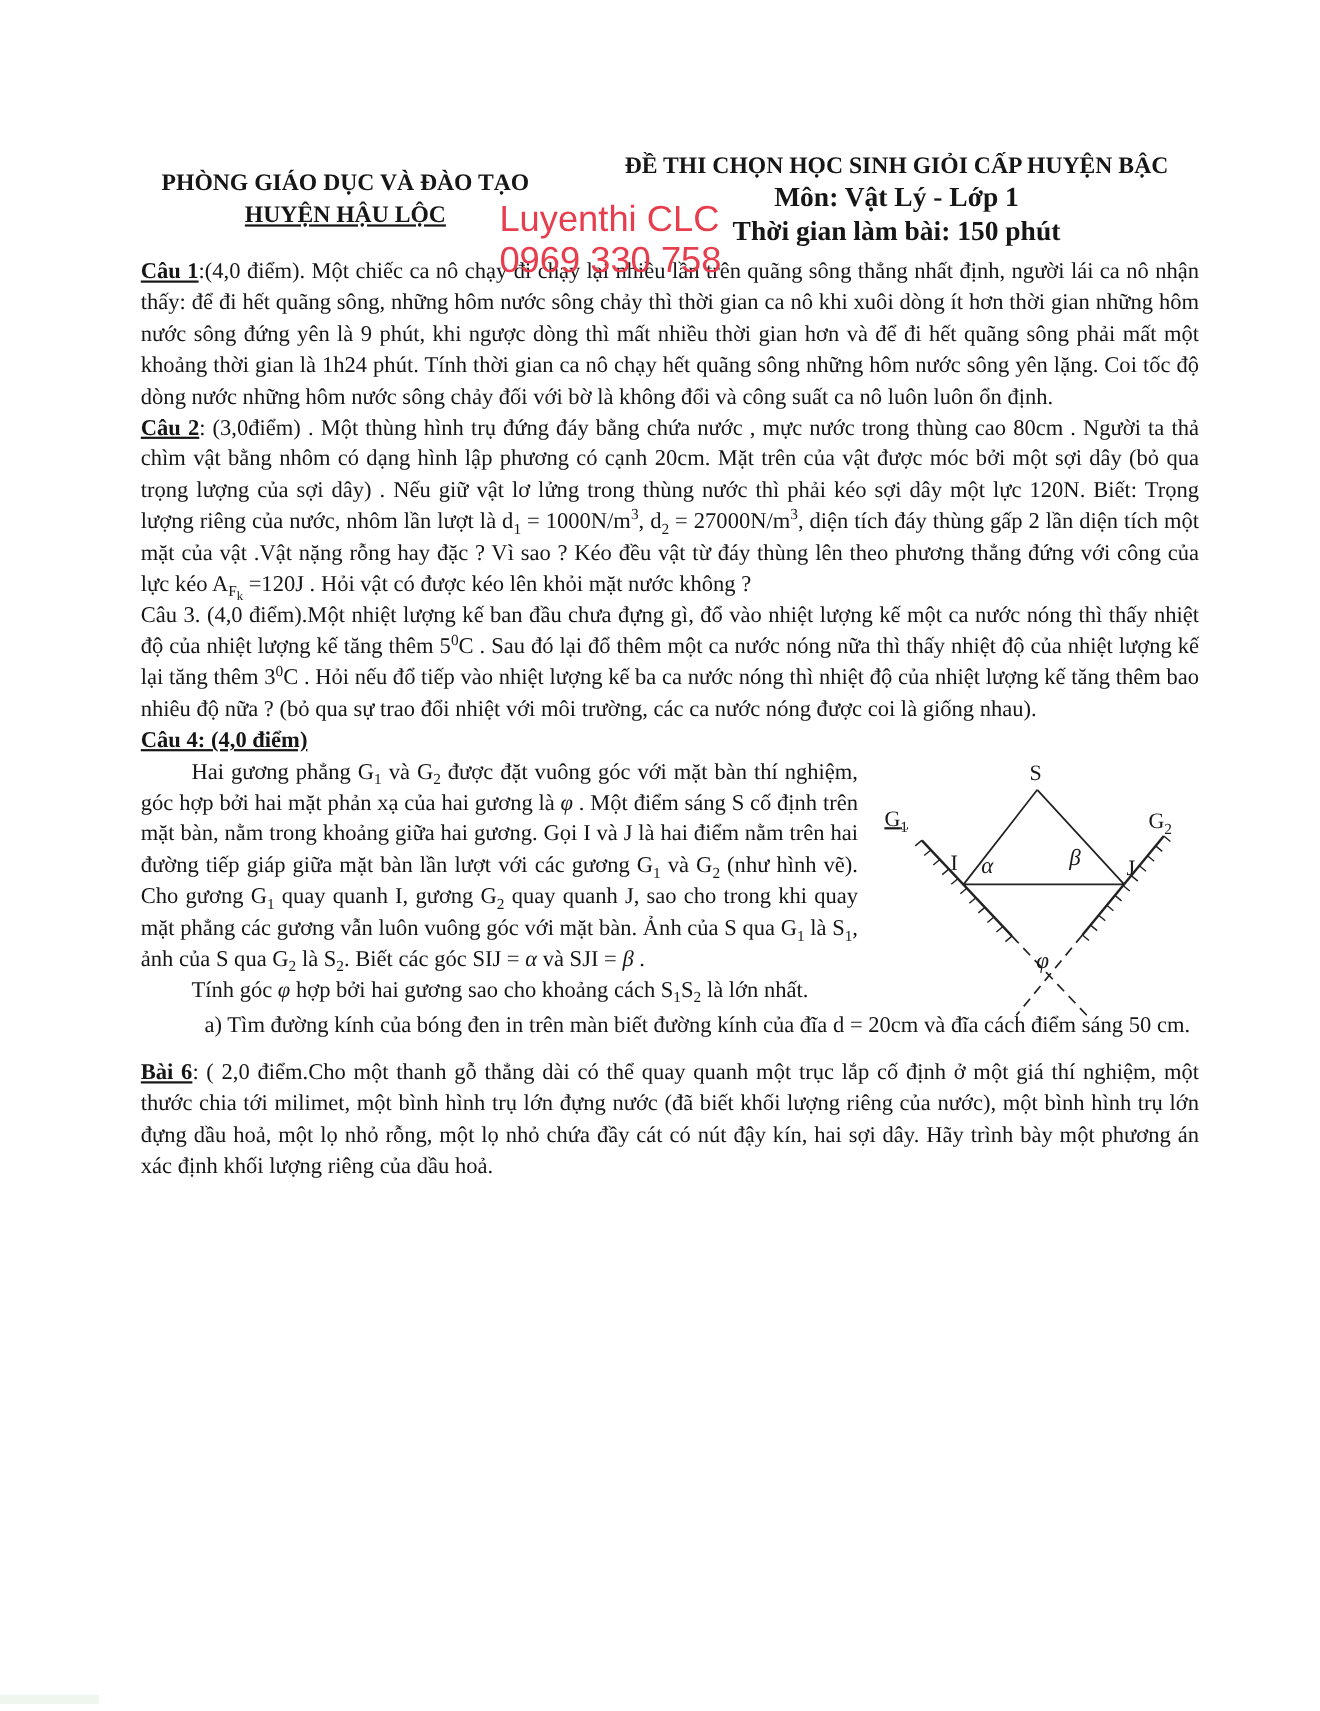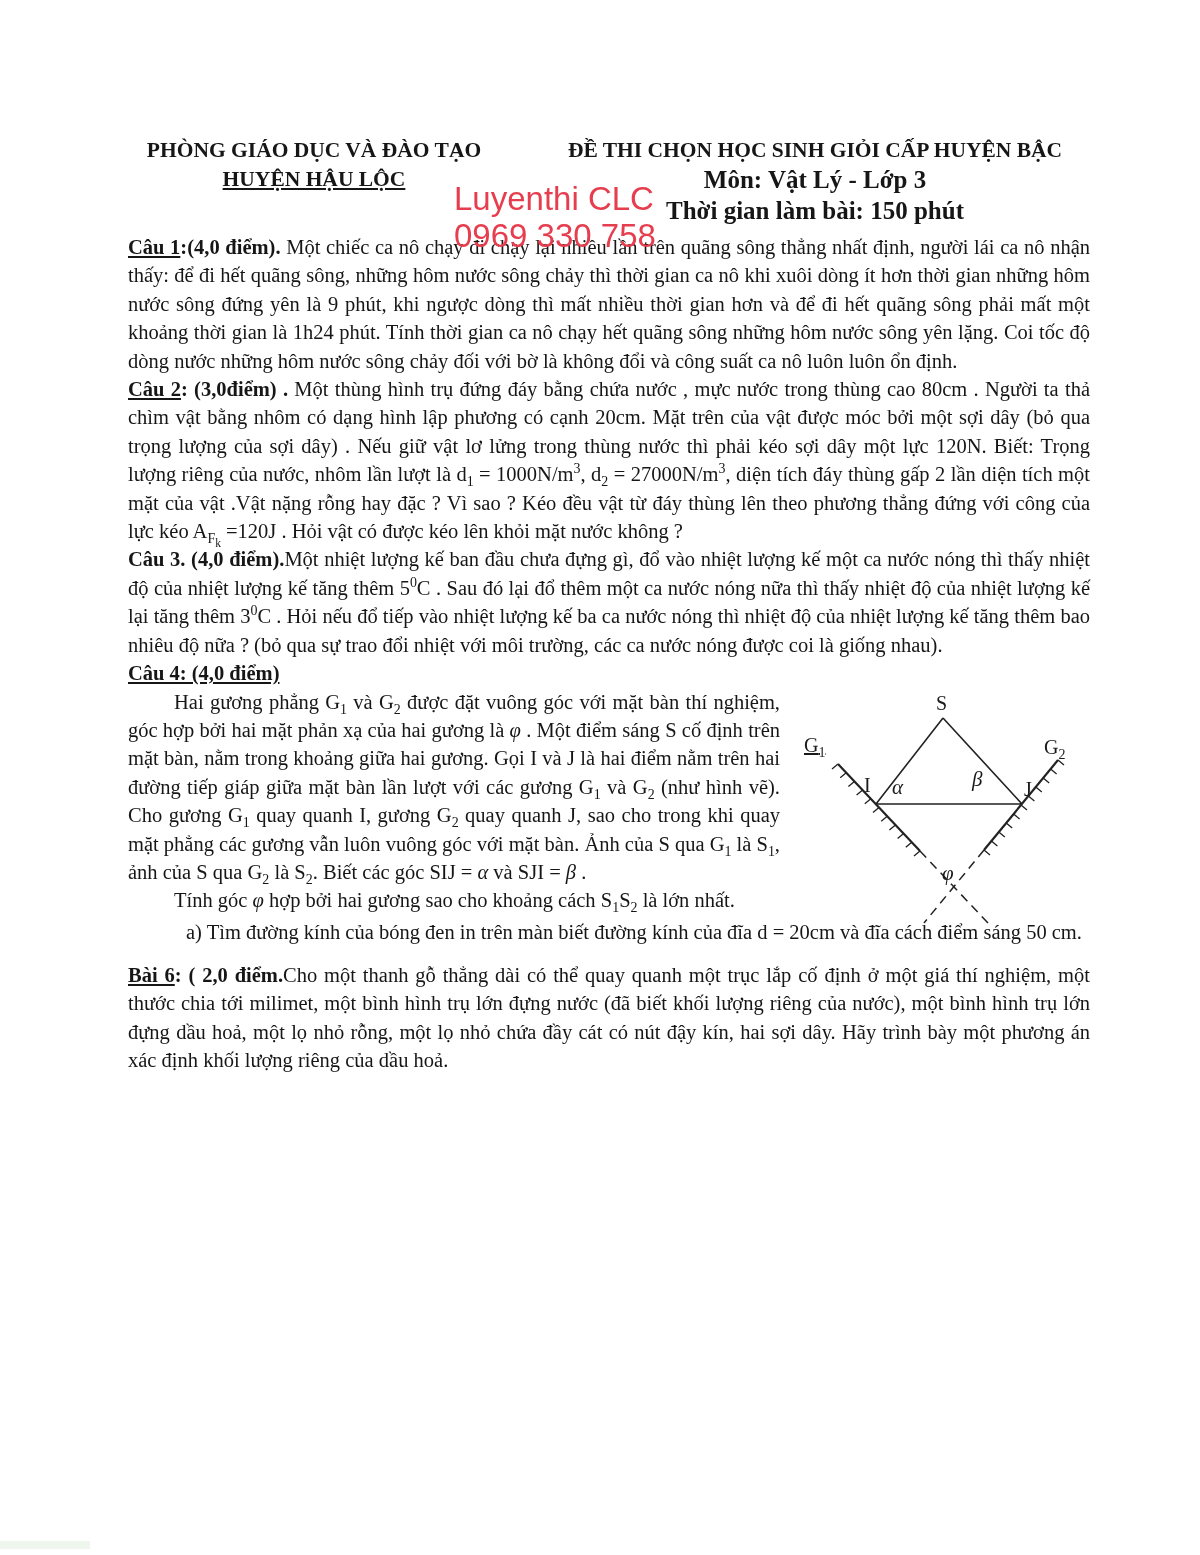--- a/index.html
+++ b/index.html
@@ -2,37 +2,37 @@
 <html><head>
 <meta charset="utf-8">
 <style>
   html,body{margin:0;padding:0;background:#ffffff;}
   .page{
     position:relative;width:1200px;height:1555px;background:#ffffff;
     font-family:"Liberation Serif", serif;color:#161616;overflow:hidden;
   }
   .content{position:absolute;left:128px;top:136px;width:962px;}
   
-  .header{display:flex;align-items:flex-start;gap:40px;}
+  .header{display:flex;align-items:center;gap:40px;}
   .header-left{width:372px;text-align:center;font-weight:bold;font-size:21.5px;line-height:29px;white-space:nowrap;}
   .header-left .l2{text-decoration:underline;}
   .header-right{flex:1;text-align:center;font-weight:bold;font-size:21.5px;line-height:28px;}
   .header-right .big{font-size:25px;line-height:31px;}
   .watermark{
     position:absolute;left:326px;top:44px;
     font-family:"Liberation Sans", sans-serif;font-size:33px;line-height:37px;
     font-weight:normal;white-space:nowrap;
   }
   
   .bodytext{margin-top:7px;font-size:20.5px;line-height:28.4px;text-align:justify;}
   .para{margin:0;}
   .indent{text-indent:46px;}
   .indent-ab{text-indent:58px;}
   .q6{margin-top:15px;}
-  .seg-b{font-weight:bold;}
+  .seg-b{font-weight:normal;}
   .seg-bu{font-weight:bold;text-decoration:underline;margin-top:46px;}
   .seg-i{font-style:italic;}
   sub{font-size:68%;line-height:0;}
   sup{font-size:68%;line-height:0;}
   sub sub{font-size:82%;line-height:0;}
   
   .figure-wrap{float:right;width:302px;height:228px;position:relative;margin-left:8px;margin-top:2px;}
   .figure-wrap svg{position:absolute;left:0;top:0;overflow:visible;}
   .fig-label{position:absolute;font-size:20px;line-height:22px;color:#1a1a1a;white-space:nowrap;text-indent:0;}
   .fig-label sub{font-size:14px;}
@@ -47,21 +47,21 @@
 <div class="page" style="color: rgb(22, 22, 22);">
   <div class="content">
 
     <div class="header">
       <div class="header-left">
         <div class="l1">PHÒNG GIÁO DỤC VÀ ĐÀO TẠO</div>
         <div class="l2">HUYỆN HẬU LỘC</div>
       </div>
       <div class="header-right">
         <div>ĐỀ THI CHỌN HỌC SINH GIỎI CẤP HUYỆN BẬC</div>
-        <div class="big">Môn: Vật Lý - Lớp 3</div>
+        <div class="big">Môn: Vật Lý - Lớp 1</div>
         <div class="big">Thời gian làm bài: 150 phút</div>
       </div>
     </div>
     <div class="watermark" style="color: rgb(230, 62, 78);">
       <div>Luyenthi CLC</div>
       <div>0969 330 758</div>
     </div>
 
     <div class="bodytext">
 

